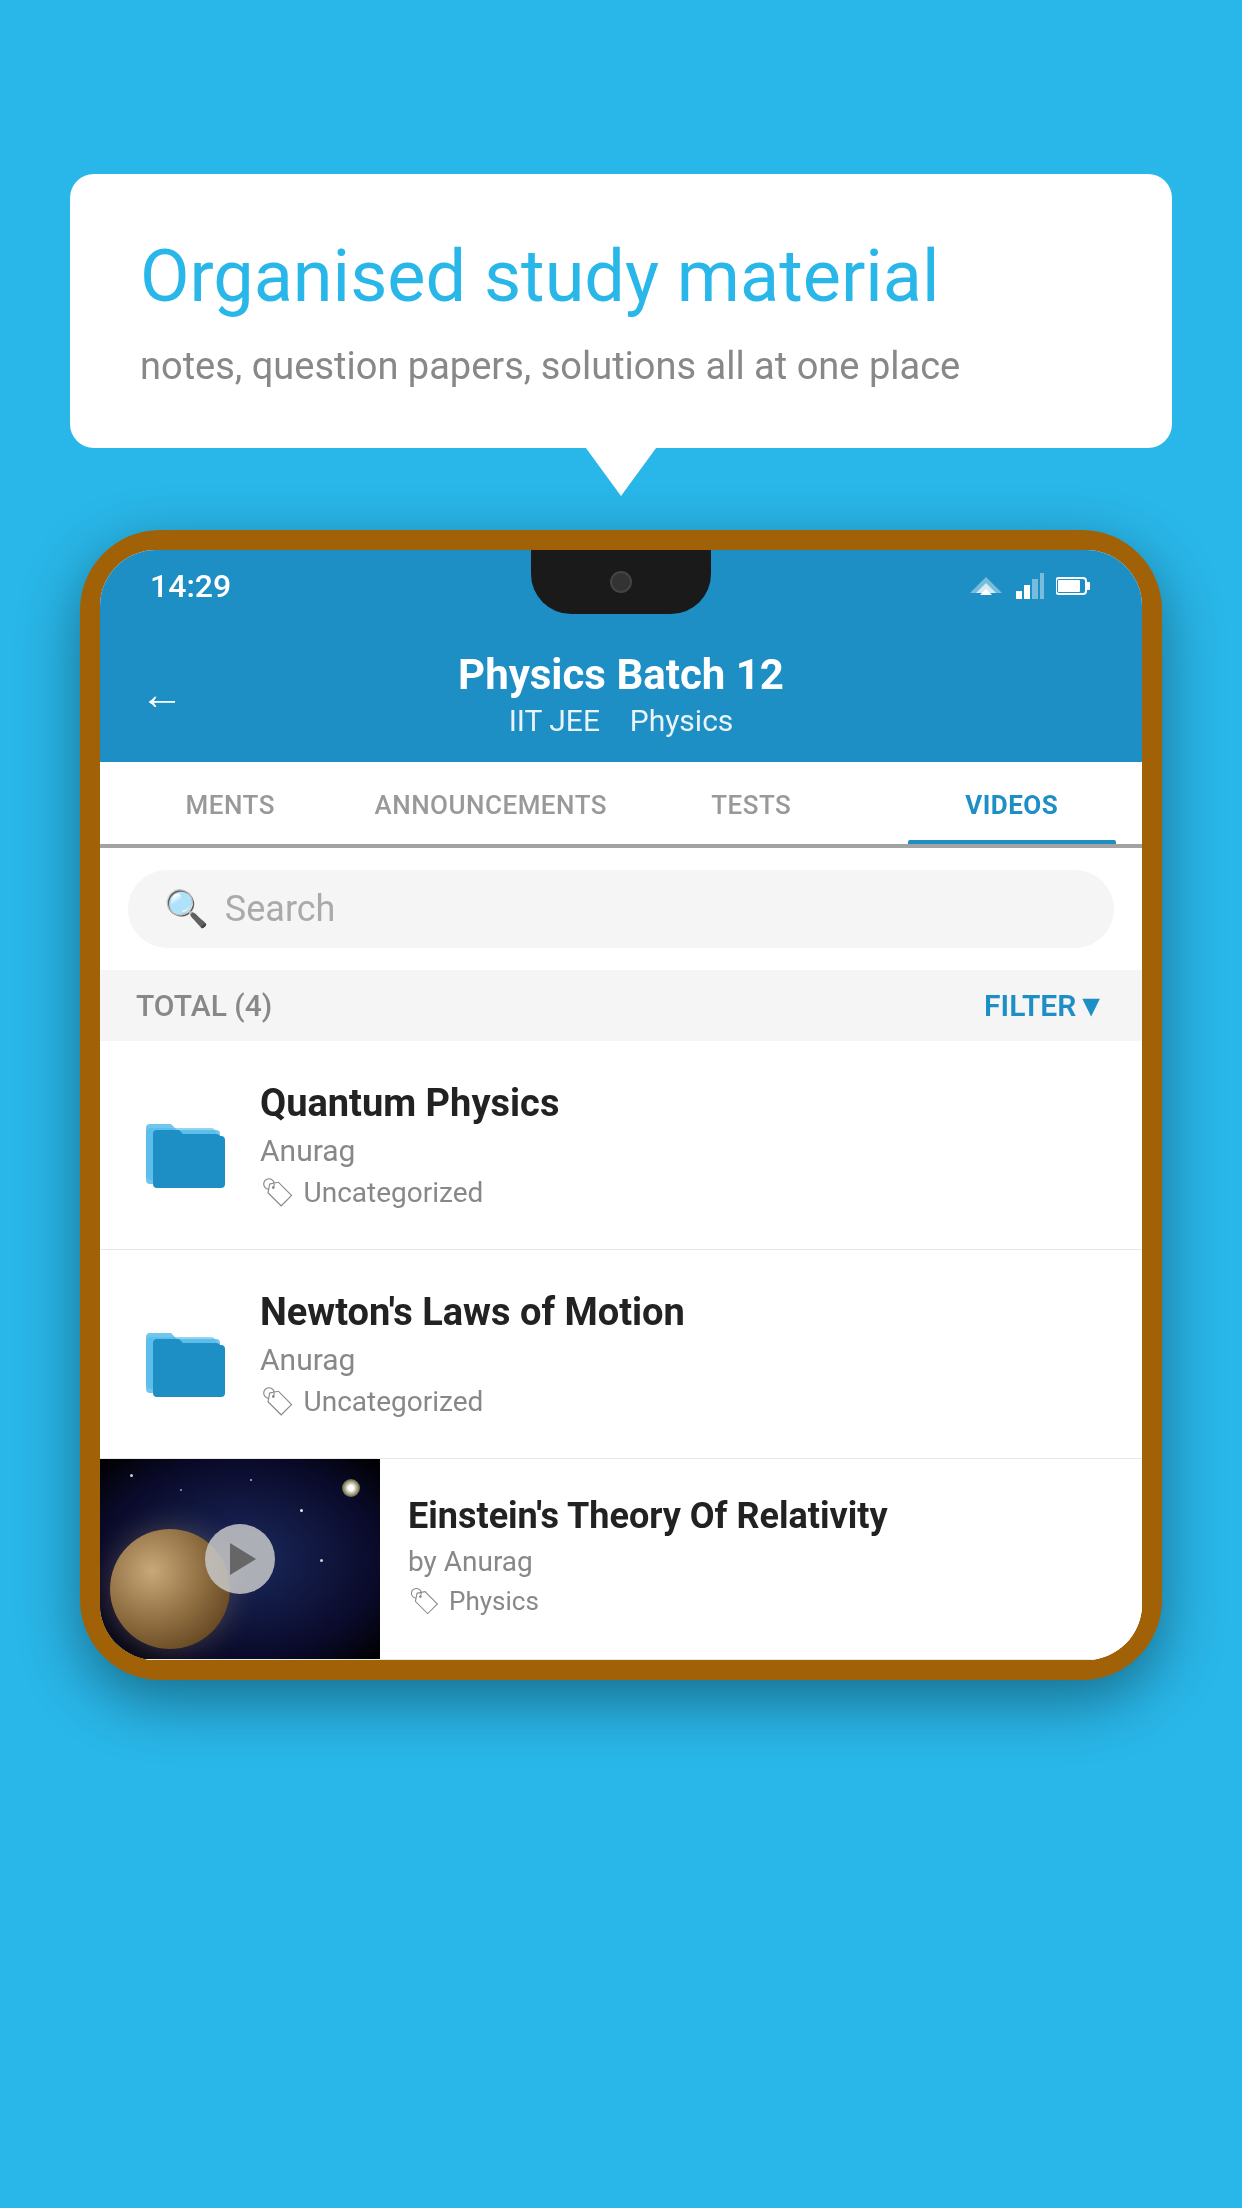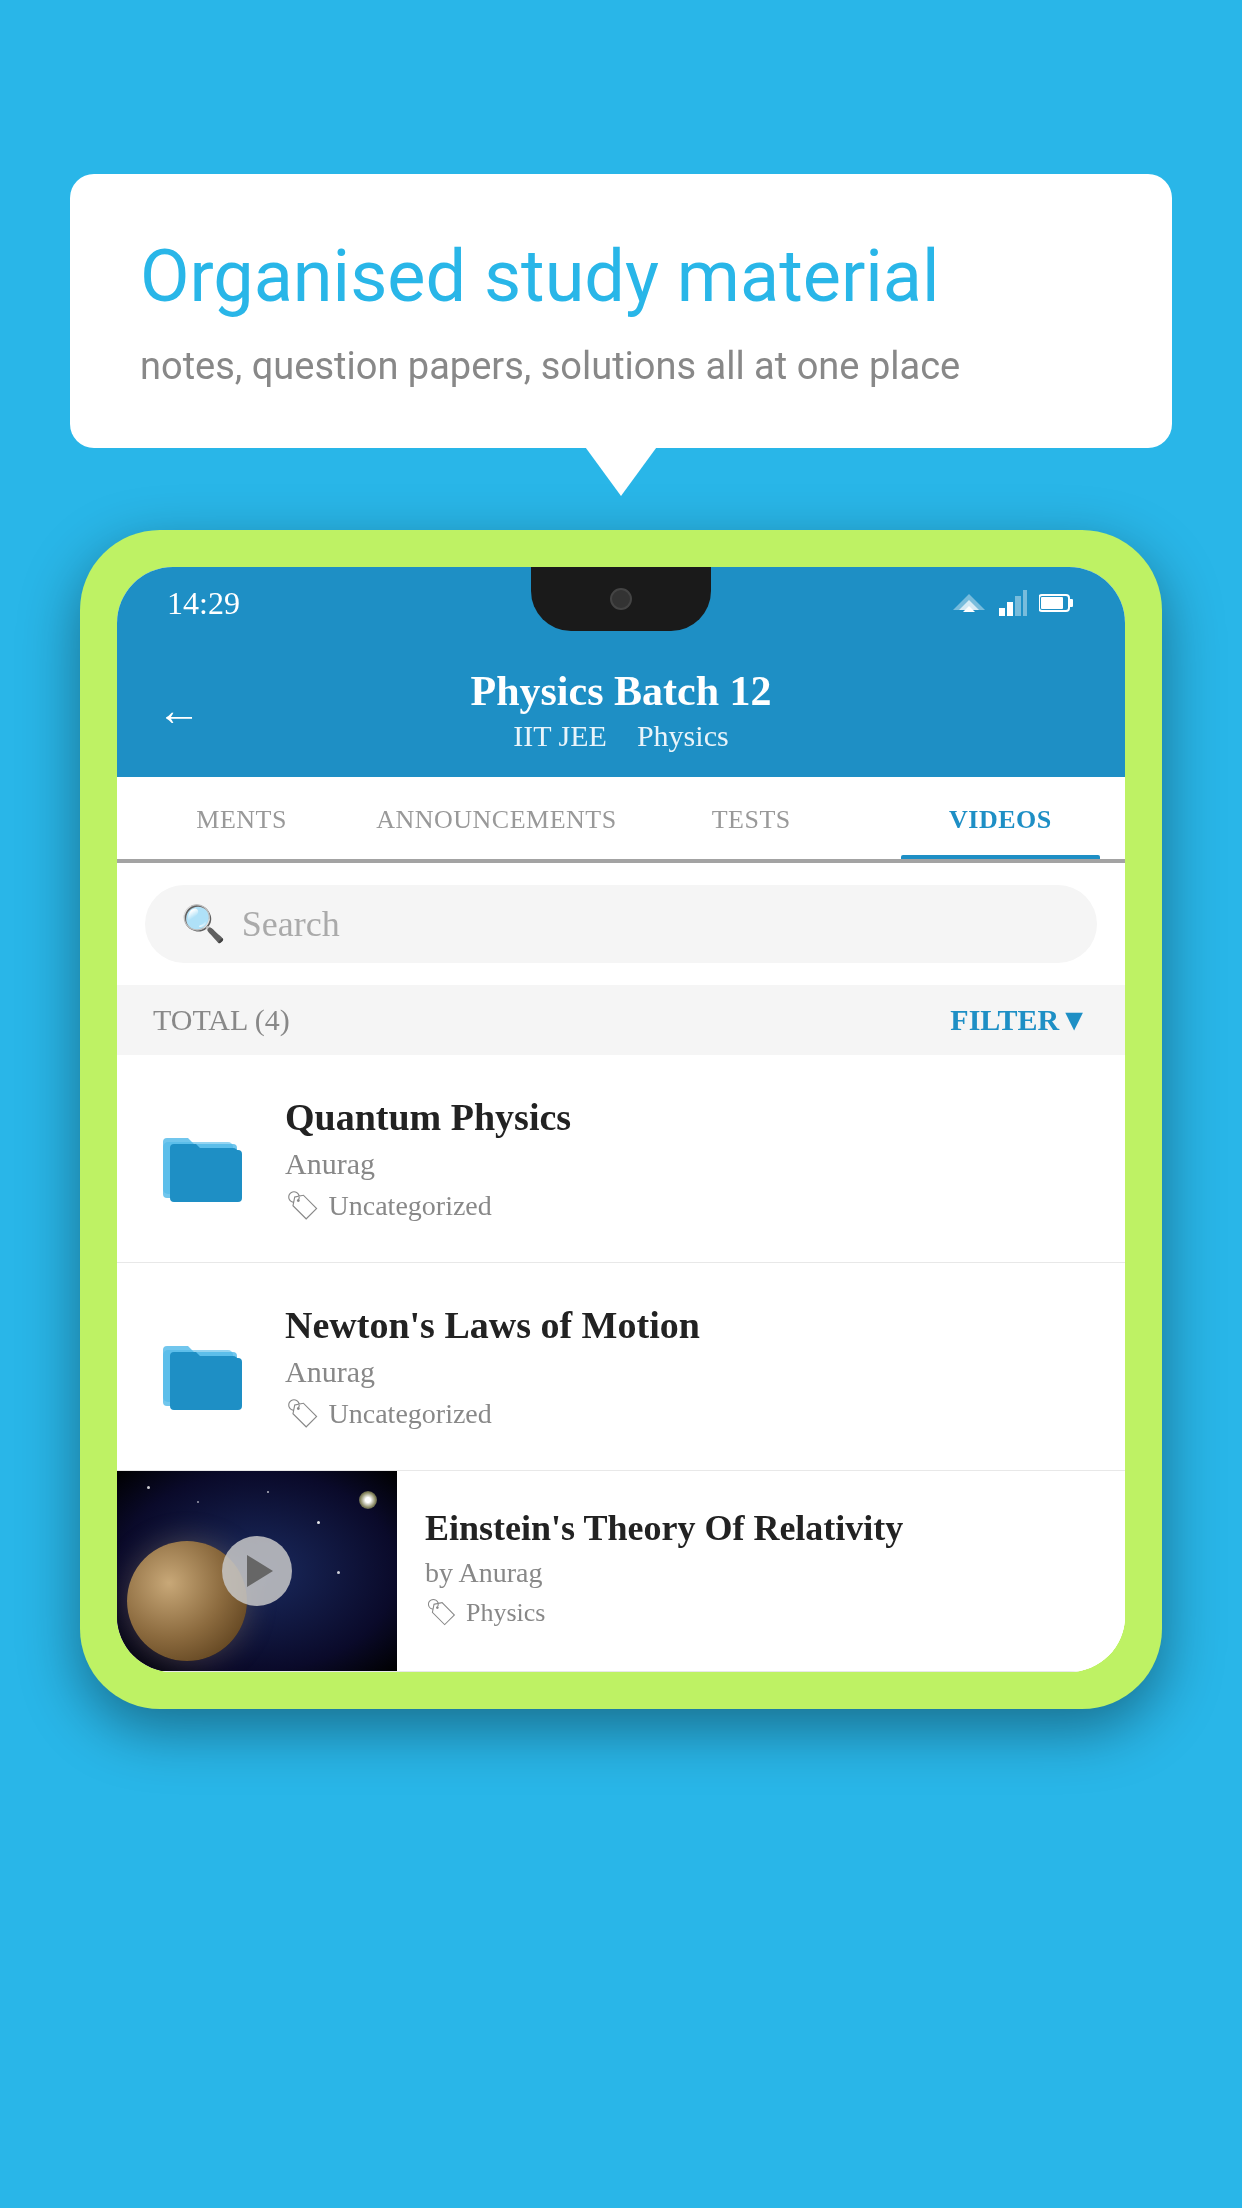--- a/index.html
+++ b/index.html
@@ -62,28 +62,27 @@
     
     .phone-container {
       position: absolute;
       top: 530px;
       left: 80px;
       right: 80px;
       bottom: 0;
     }
 
     .phone-frame {
-      background: #bef264;
+      background: #a16207;
       border-radius: 80px;
       width: 100%;
-      padding: 17px;
+      padding: 0;
       position: relative;
       overflow: hidden;
       box-shadow: 0 20px 60px rgba(0,0,0,0.4);
-      font-family: Liberation Serif, serif;
     }
 
     
     .status-bar {
       background: #1e8fc5;
       height: 72px;
       display: flex;
       align-items: center;
       justify-content: space-between;
       padding: 0 50px;
@@ -255,21 +254,21 @@
     
     .content-list {
       background: white;
     }
 
     .list-item {
       display: flex;
       align-items: center;
       padding: 40px 36px;
       border-bottom: 1px solid #e8e8e8;
-      gap: 32px;
+      gap: 24px;
       cursor: pointer;
     }
 
     .item-icon {
       width: 100px;
       height: 100px;
       flex-shrink: 0;
       display: flex;
       align-items: center;
       justify-content: center;

